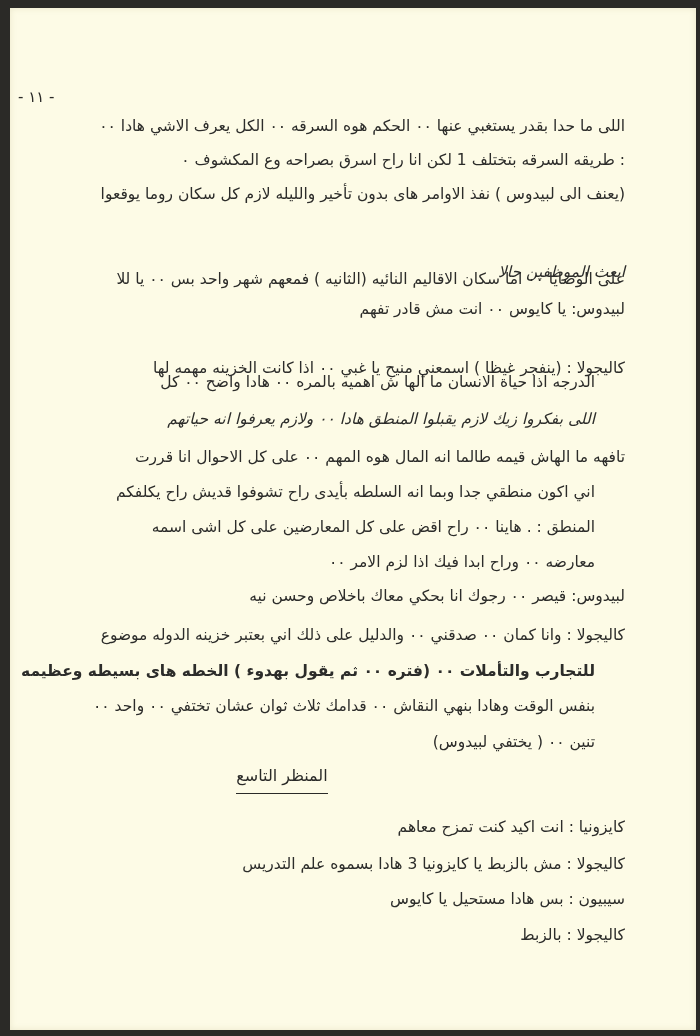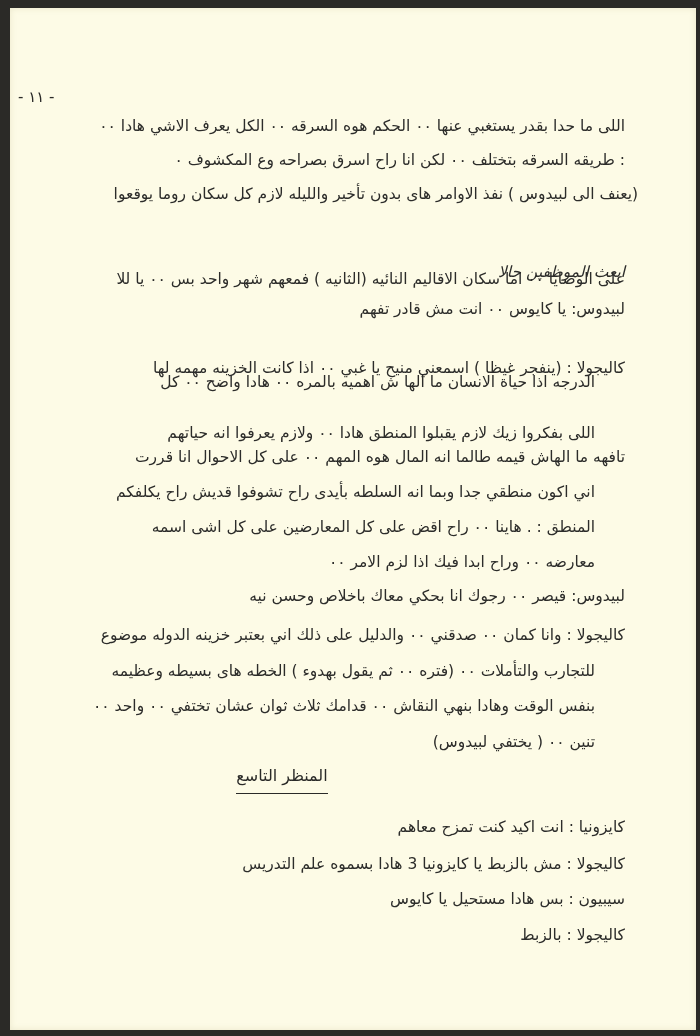--- a/index.html
+++ b/index.html
@@ -32,35 +32,35 @@
   }
 </style>
 </head>
 <body>
 
 <div class="paper"></div>
 
 <div class="page-number">- ١١ -</div>
 
 <div class="line" style="top:117px; right:75px;">اللى ما حدا بقدر يستغبي عنها ٠٠ الحكم هوه السرقه ٠٠ الكل يعرف الاشي هادا ٠٠</div>
-<div class="line" style="top:151px; right:75px;">: طريقه السرقه بتختلف ٠٠ لكن انا راح اسرق بصراحه وع المكشوف ٠</div>
-<div class="line" style="top:185px; right:62px;margin-left:48px;">(يعنف الى لبيدوس ) نفذ الاوامر هاى بدون تأخير والليله لازم كل سكان روما يوقعوا</div>
+<div class="line" style="top:151px; right:75px;">: طريقه السرقه بتختلف 1 لكن انا راح اسرق بصراحه وع المكشوف ٠</div>
+<div class="line" style="top:185px; right:75px;margin-left:48px;">(يعنف الى لبيدوس ) نفذ الاوامر هاى بدون تأخير والليله لازم كل سكان روما يوقعوا</div>
 <div class="line" style="top:226px; right:75px;margin-top:44px;">على الوصايا ٠٠ اما سكان الاقاليم النائيه (الثانيه ) فمعهم شهر واحد بس ٠٠ يا للا</div>
 <div class="line" style="top:263px; right:75px;font-style:italic;">ابعث الموظفين حالا</div>
 <div class="line" style="top:300px; right:75px;">لبيدوس: يا كايوس ٠٠ انت مش قادر تفهم</div>
 <div class="line" style="top:337px; right:75px;margin-top:22px;">كاليجولا : (ينفجر غيظا ) اسمعني منيح يا غبي ٠٠ اذا كانت الخزينه   مهمه لها</div>
 <div class="line" style="top:373px; right:105px;">الدرجه اذا حياة الانسان ما الها ش اهميه بالمره ٠٠ هادا واضح ٠٠ كل</div>
-<div class="line" style="top:424px; right:105px;">اللى بفكروا زيك لازم يقبلوا المنطق هادا ٠٠ ولازم يعرفوا انه حياتهم</div>
+<div class="line" style="top:410px; right:105px;font-style:italic;">اللى بفكروا زيك لازم يقبلوا المنطق هادا ٠٠ ولازم يعرفوا انه حياتهم</div>
 <div class="line" style="top:448px; right:75px;">تافهه ما الهاش قيمه طالما انه المال هوه المهم ٠٠ على كل الاحوال انا قررت</div>
 <div class="line" style="top:483px; right:105px;">اني اكون منطقي جدا وبما انه السلطه بأيدى راح تشوفوا قديش راح يكلفكم</div>
 <div class="line" style="top:518px; right:105px;">المنطق  :   . هاينا ٠٠ راح اقض على كل المعارضين على كل اشى اسمه</div>
 <div class="line" style="top:553px; right:105px;">معارضه ٠٠ وراح ابدا فيك اذا لزم الامر ٠٠</div>
 <div class="line" style="top:587px; right:75px;">لبيدوس: قيصر ٠٠ رجوك انا بحكي معاك باخلاص وحسن نيه</div>
 <div class="line" style="top:626px; right:75px;">كاليجولا : وانا كمان ٠٠ صدقني ٠٠ والدليل على ذلك اني بعتبر خزينه الدوله موضوع</div>
-<div class="line" style="top:662px; right:105px;">للتجارب والتأملات ٠٠ (فتره ٠٠ ثم يقول بهدوء ) الخطه هاى بسيطه وعظيمه</div>
+<div class="line" style="top:662px; right:105px;font-weight:bold;">للتجارب والتأملات ٠٠ (فتره ٠٠ ثم يقول بهدوء ) الخطه هاى بسيطه وعظيمه</div>
 <div class="line" style="top:697px; right:105px;">بنفس الوقت وهادا بنهي النقاش ٠٠ قدامك ثلاث ثوان عشان تختفي ٠٠ واحد ٠٠</div>
 <div class="line" style="top:733px; right:105px;">تنين ٠٠ ( يختفي لبيدوس)</div>
 
 <div class="heading" style="top:766px;">
   <span>المنظر التاسع</span>
 </div>
 
 <div class="line" style="top:818px; right:75px;">كايزونيا : انت اكيد كنت تمزح معاهم</div>
 <div class="line" style="top:855px; right:75px;">كاليجولا : مش بالزبط يا كايزونيا 3 هادا بسموه علم التدريس</div>
 <div class="line" style="top:890px; right:75px;">سيبيون : بس هادا مستحيل يا كايوس</div>

